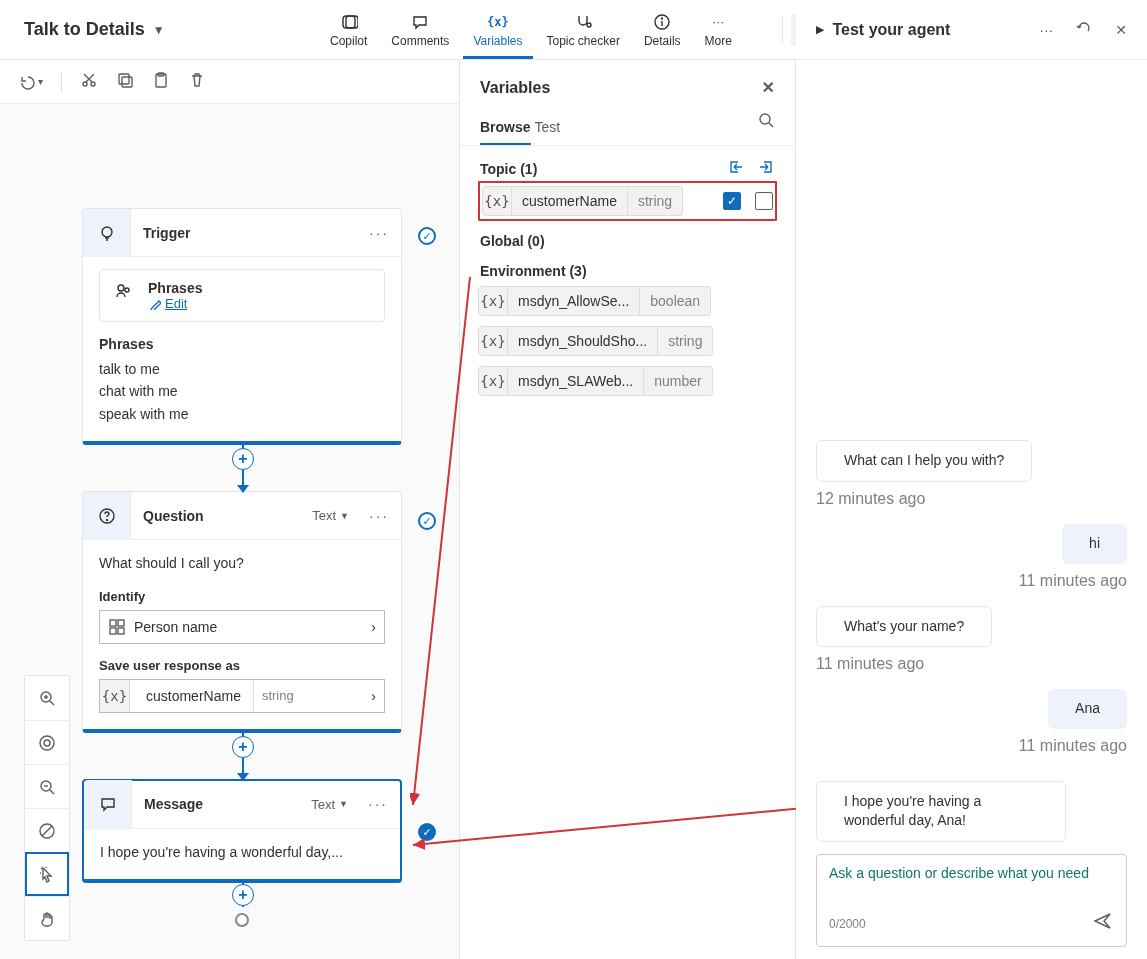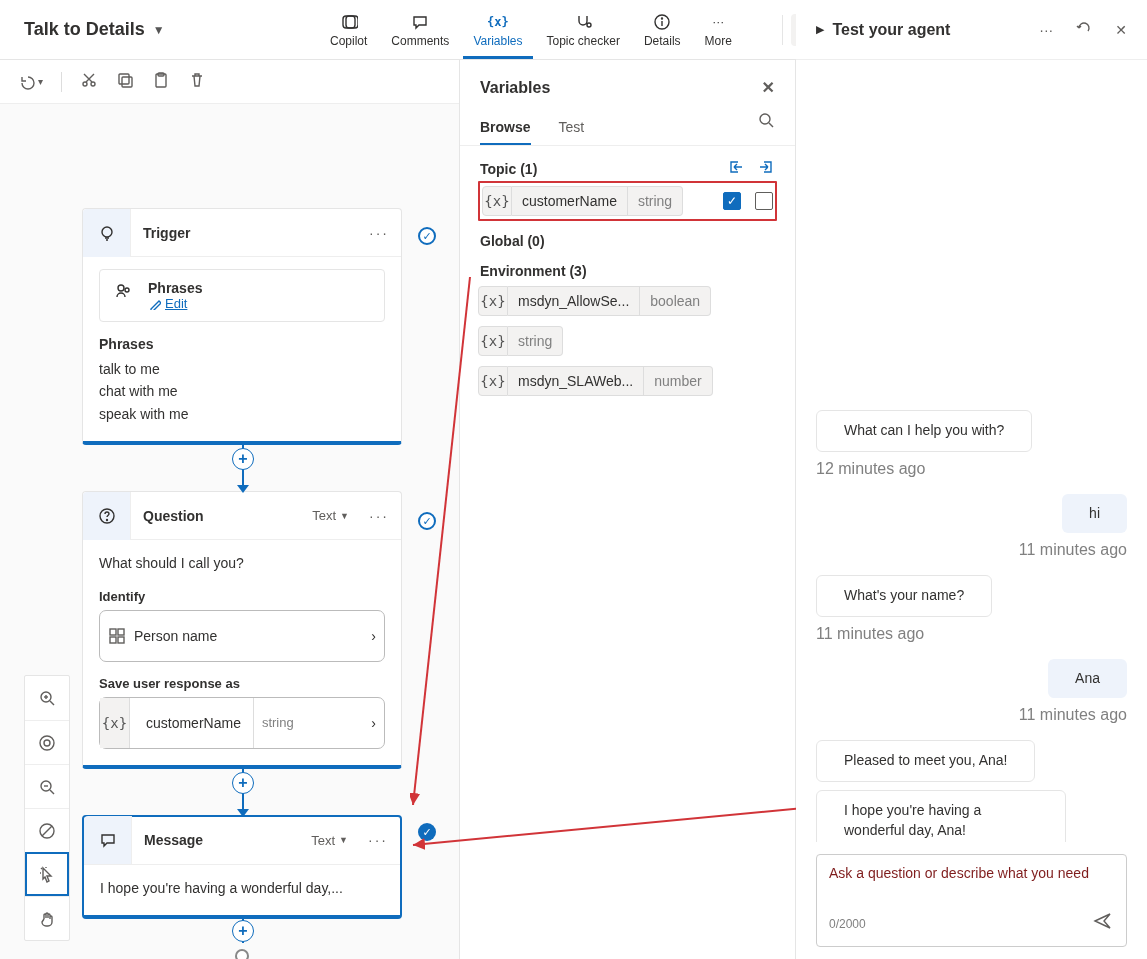--- a/index.html
+++ b/index.html
@@ -32,34 +32,34 @@
 .nodehead .dots{padding:0 12px;color:#605e5c;cursor:pointer;letter-spacing:2px}
 .nodehead .typepill{font-size:13px;color:#605e5c;padding-right:8px;display:flex;align-items:center;gap:4px}
 .nodebody{padding:12px 16px 16px}
 .phrcard{border:1px solid #e5e5e5;border-radius:4px;padding:10px 14px;display:flex;gap:10px;margin-bottom:14px}
 .phrcard .pic{width:24px;display:flex;align-items:flex-start;padding-top:2px}
 .phrcard .ptitle{font-weight:600}
 .phrcard .editlnk{color:#0f6cbd;text-decoration:underline;font-size:13px;display:flex;align-items:center;gap:4px}
 .subhdr{font-weight:600;margin:6px 0}
 .subtxt{color:#323130;line-height:1.6}
 .fieldlbl{font-weight:600;margin:14px 0 6px;font-size:13px}
-.selbox{display:flex;align-items:center;height:52px;border:1px solid #bbb;border-radius:7px;padding:0 8px;gap:8px;cursor:pointer}
+.selbox{display:flex;align-items:center;height:34px;border:1px solid #bbb;border-radius:0;padding:0 8px;gap:8px;cursor:pointer}
 .selbox.var{padding:0}
 .selbox .chipic{width:30px;height:100%;display:flex;align-items:center;justify-content:center;background:#f3f2f1;border-right:1px solid #ddd;font-family:monospace;color:#555}
 .typetag{color:#808080;font-size:13px;padding-left:8px;border-left:1px solid #ddd;margin-left:4px;height:100%;display:flex;align-items:center}
 .conn{height:28px;display:flex;flex-direction:column;align-items:center;position:relative;margin-left:160px;width:2px;background:#0f6cbd}
 .addcircle{position:absolute;left:-10px;top:50%;transform:translateY(-50%);width:22px;height:22px;border:1px solid #0f6cbd;border-radius:50%;background:#fff;color:#0f6cbd;display:flex;align-items:center;justify-content:center;font-size:16px;font-weight:bold}
 .arrowdown{width:0;height:0;border-left:6px solid transparent;border-right:6px solid transparent;border-top:8px solid #0f6cbd;position:absolute;left:-5px;bottom:-2px}
 .cksolid{position:absolute;width:18px;height:18px;border-radius:50%;background:#0f6cbd;color:#fff;display:flex;align-items:center;justify-content:center;font-size:11px}
 .ckoutline{position:absolute;width:18px;height:18px;border-radius:50%;border:2px solid #0f6cbd;color:#0f6cbd;display:flex;align-items:center;justify-content:center;font-size:11px;background:#fff}
 .endcircle{width:14px;height:14px;border:2px solid #888;border-radius:50%;background:#fff;margin:6px auto 0}
 .varpanel{flex:0 0 336px;background:#fff;border-right:1px solid #e5e5e5;position:relative}
 .varpanel .vphdr{display:flex;align-items:center;justify-content:space-between;padding:18px 20px 8px;font-weight:700;font-size:16px}
 .varpanel .closex{cursor:pointer;color:#605e5c}
-.vtabs{display:flex;gap:28px;padding:6px 20px 0;border-bottom:1px solid #eee}
+.vtabs{display:flex;gap:4px;padding:6px 20px 0;border-bottom:1px solid #eee}
 .vtab{padding:8px 0;font-size:14px;color:#605e5c;cursor:pointer;border-bottom:2px solid transparent}
 .vtab.act{font-weight:600;color:#323130;border-bottom-color:#0f6cbd}
 .vtabs .srch{margin-left:auto;padding-bottom:8px;color:#605e5c}
 .vgroup{padding:12px 20px 2px;font-weight:600;display:flex;align-items:center}
 .vgroup .gicons{margin-left:auto;display:flex;gap:12px;color:#0f6cbd}
 .vrow{display:flex;align-items:center;height:40px;margin:0 18px;gap:0}
 .vrow.hl{border:2px solid #d13438;padding:2px;border-radius:1px}
 .vrow .vxbox{width:30px;height:30px;background:#f3f2f1;border:1px solid #ddd;display:flex;align-items:center;justify-content:center;font-family:monospace;color:#555;border-radius:4px 0 0 4px}
 .vrow .vname{height:30px;display:flex;align-items:center;border:1px solid #ddd;border-left:none;padding:0 10px;background:#f3f2f1;min-width:110px}
 .vrow .vtype{height:30px;display:flex;align-items:center;border:1px solid #ddd;border-left:none;border-radius:0 4px 4px 0;padding:0 10px;color:#808080;background:#f3f2f1}
@@ -72,21 +72,21 @@
 .testhdr .hic{color:#605e5c;cursor:pointer;margin-left:14px}
 .chat{flex:1;padding:26px 20px 0;display:flex;flex-direction:column;gap:4px;overflow:auto}
 .chat .spacer{flex:1;min-height:320px}
 .bubble{max-width:250px;padding:10px 27px;border-radius:6px;line-height:1.4}
 .bubble.bot{background:#fff;border:1px solid #e5e5e5;align-self:flex-start}
 .bubble.usr{background:#eef3fb;align-self:flex-end}
 .ts{font-size:16px;color:#808080;margin:4px 0 12px}
 .ts.l{align-self:flex-start}
 .ts.r{align-self:flex-end}
 .chatin{margin:12px 20px;border:1px solid #ccc;border-radius:4px;padding:10px 12px;display:flex;flex-direction:column;gap:8px}
-.chatin .ph{color:#7f1d1d;min-height:38px}
+.chatin .ph{color:#0f766e;min-height:38px}
 .chatin .btm{display:flex;align-items:center}
 .chatin .cnt{font-size:12px;color:#808080}
 .chatin .send{margin-left:auto;cursor:pointer;color:#605e5c}
 .disclaim{font-size:12px;color:#555;padding:6px 20px 28px;line-height:1.4}
 .disclaim a{color:#0f6cbd}
 .redarrow{position:absolute;pointer-events:none}
 svg.icn{width:18px;height:18px;fill:none;stroke:currentColor;stroke-width:1.4}
 </style>
 </head>
 <body>
@@ -371,20 +371,21 @@
    </div>
    <div class="vgroup">Global (0)</div>
    <div class="vgroup">Environment (3)</div>
    <div class="vrow">
      <div class="vxbox">{x}</div>
         <div class="vname">msdyn_AllowSe...</div>
         <div class="vtype">boolean</div>
    </div>
    <div class="vrow">
      <div class="vxbox">{x}</div>
+        <div class="vname">msdyn_ShouldSho...</div>
         <div class="vtype">string</div>
    </div>
    <div class="vrow">
      <div class="vxbox">{x}</div>
         <div class="vname">msdyn_SLAWeb...</div>
         <div class="vtype">number</div>
    </div>
 
    <svg class="redarrow" style="left:-50px;top:150px;width:430px;height:650px">
      <defs>
@@ -410,21 +411,20 @@
    <div class="chat">
      <div class="spacer"></div>
      <div class="bubble bot">What can I help you with?</div>
      <div class="ts l">12 minutes ago</div>
      <div class="bubble usr">hi</div>
      <div class="ts r">11 minutes ago</div>
      <div class="bubble bot">What's your name?</div>
      <div class="ts l">11 minutes ago</div>
      <div class="bubble usr">Ana</div>
      <div class="ts r">11 minutes ago</div>
-     <div class="bubble bot">Pleased to meet you, Ana!</div>
      <div style="height:6px"></div>
      <div class="bubble bot">I hope you're having a wonderful day, Ana!</div>
 
    </div>
    <div class="chatin">
      <div class="ph">Ask a question or describe what you need</div>
      <div class="btm">
        <span class="cnt">0/2000</span>
        <span class="send"><svg class="icn" style="width:22px;height:22px">
               <path d="M3 10l15-7-6 7 6 7z"></path>

